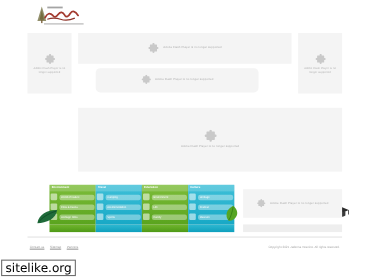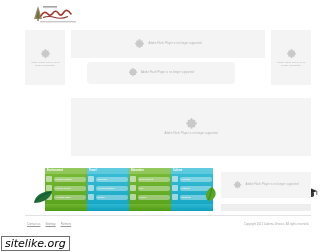--- a/index.html
+++ b/index.html
@@ -95,21 +95,20 @@
   .foot-links{display:flex;gap:5px;}
   .foot-link{font-size:2.8px;color:#9a9a9a;white-space:nowrap;}
   .copyright{font-size:2.8px;color:#a8a8a8;white-space:nowrap;}
   
   .watermark{
     position:absolute;left:1px;top:236px;
     border:1px solid #6d6d6d;background:#ffffff;
     padding:0px 3px;
     font-size:11px;line-height:13px;color:#000000;
     font-family:"DejaVu Sans",sans-serif;
-    font-style:italic;
   }
 </style>
 </head>
 <body>
 
 <div class="page">
   <div class="wrap">
 
     <div class="header">
       <a class="logo" href="#">

